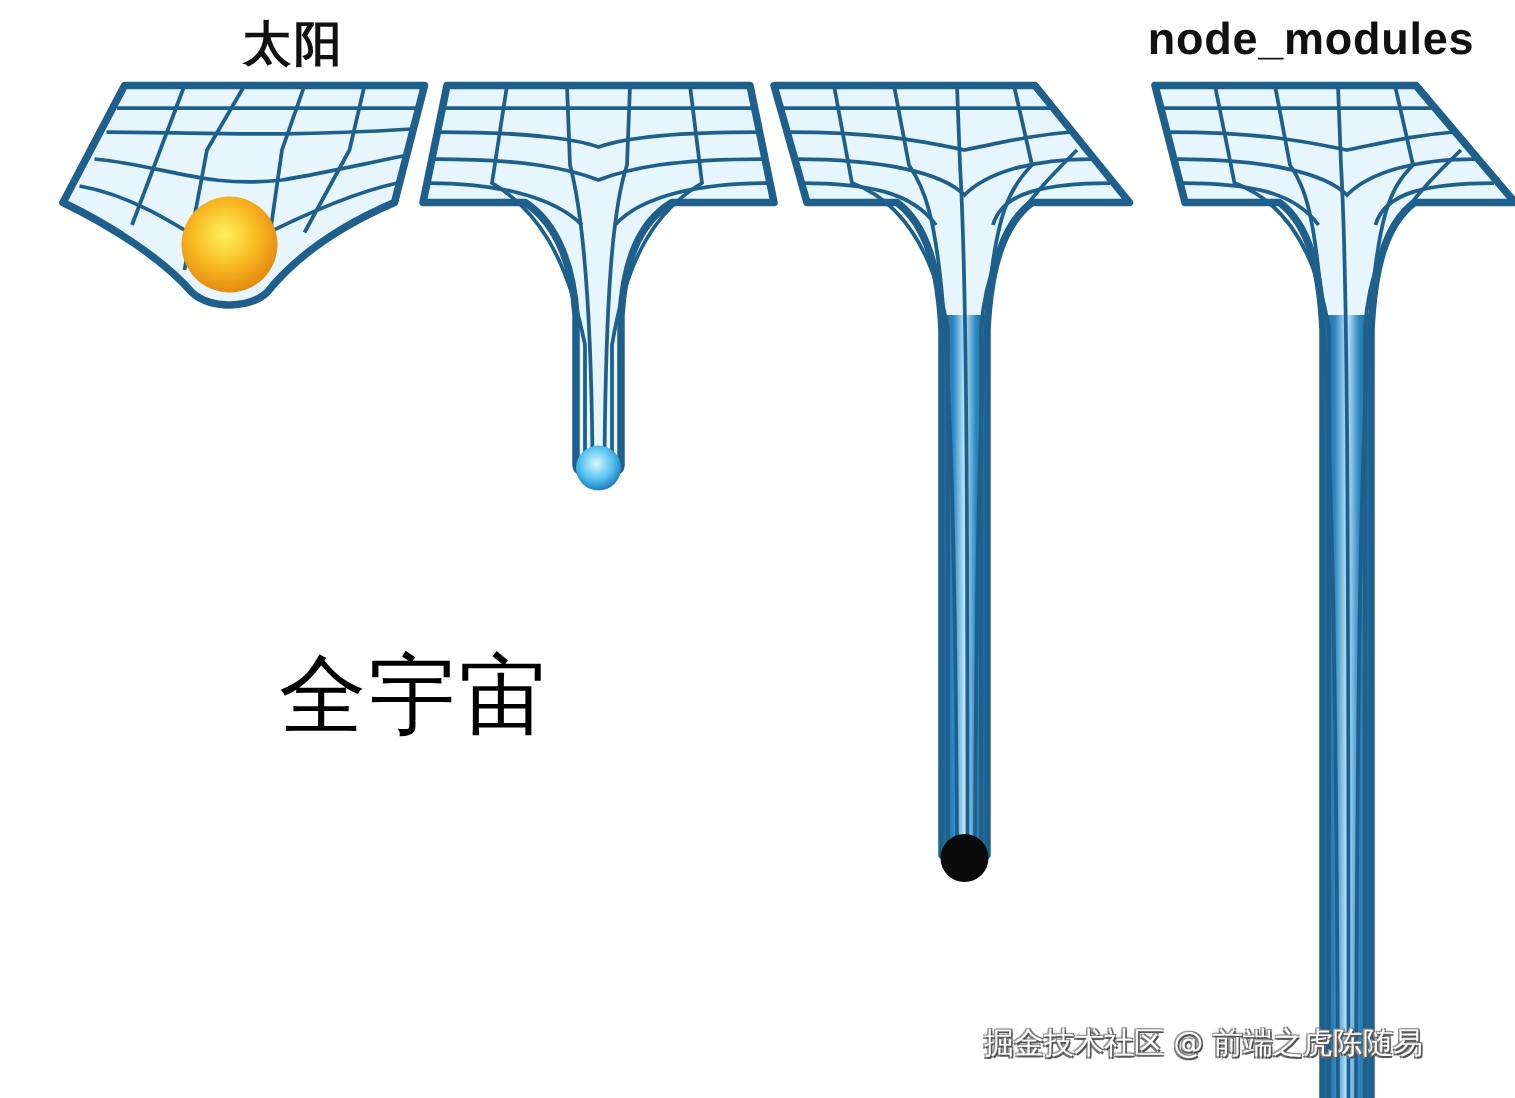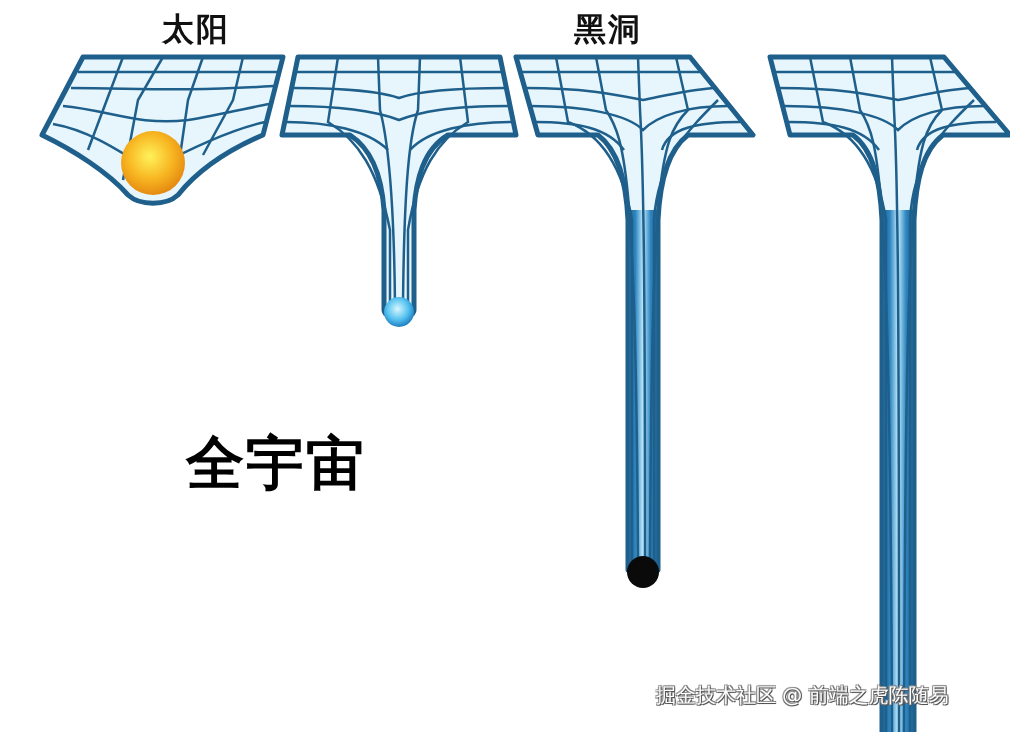--- a/index.html
+++ b/index.html
@@ -3,21 +3,21 @@
 <meta charset="utf-8">
 <style>
   html, body { margin: 0; padding: 0; background: #ffffff; }
   body { width: 1010px; height: 732px; overflow: hidden; position: relative;
          font-family: "DejaVu Sans", "Liberation Sans", sans-serif; }
   .stage { position: absolute; left: 0; top: 0; width: 1010px; height: 732px; margin-left: 28px; }
   .label { position: absolute; font-weight: bold; color: #111; white-space: nowrap;
            text-align: center; transform: translateX(-50%); }
   .label.cjk { font-size: 32px; top: 8px; letter-spacing: 2px; }
   .label.latin { font-size: 30px; top: 10px; font-family: "Liberation Sans", sans-serif; letter-spacing: 0.5px; }
-  .caption { position: absolute; left: 80px; top: 425px; font-size: 58px; font-weight: bold;
+  .caption { position: absolute; left: 80px; top: 425px; font-size: 58px; font-weight: normal;
              color: #000; line-height: 76px; letter-spacing: 2px; }
   .caption div { white-space: nowrap; }
   .caption .l1 { padding-left: 78px; }
   .watermark { position: absolute; left: 628px; top: 682px; font-size: 20px; color: #fff;
                white-space: nowrap;
                text-shadow: 1px 1px 0 #555, -1px -1px 0 #999, 1px -1px 0 #777, -1px 1px 0 #777, 0 0 2px #444; }
   svg { position: absolute; left: 0; top: 0; }
 </style>
 </head>
 <body>
@@ -103,20 +103,20 @@
         <path d="M782,57 L795,122 C830,135 850,170 858,220 L858,732"></path>
         <path d="M822,57 L832,110 C852,140 862,180 864,732"></path>
         <path d="M864,57 L866,110 C870,180 871,300 871,732"></path>
         <path d="M902,57 L914,110 C884,140 878,180 876,732"></path>
         <path d="M946,100 C915,130 885,160 882,220 L882,732"></path>
       </g>
     </g>
   </svg>
 
   <div class="label cjk" style="left:168px;">太阳</div>
-  <div class="label cjk" style="left:580px;">黑洞</div>
+  <div class="label latin" style="left:846px;">node_modules</div>
 
   <div class="caption">
     <div class="l1">全宇宙</div>
   </div>
 
   <div class="watermark">掘金技术社区 @ 前端之虎陈随易</div>
 </div>
 
 </body></html>

